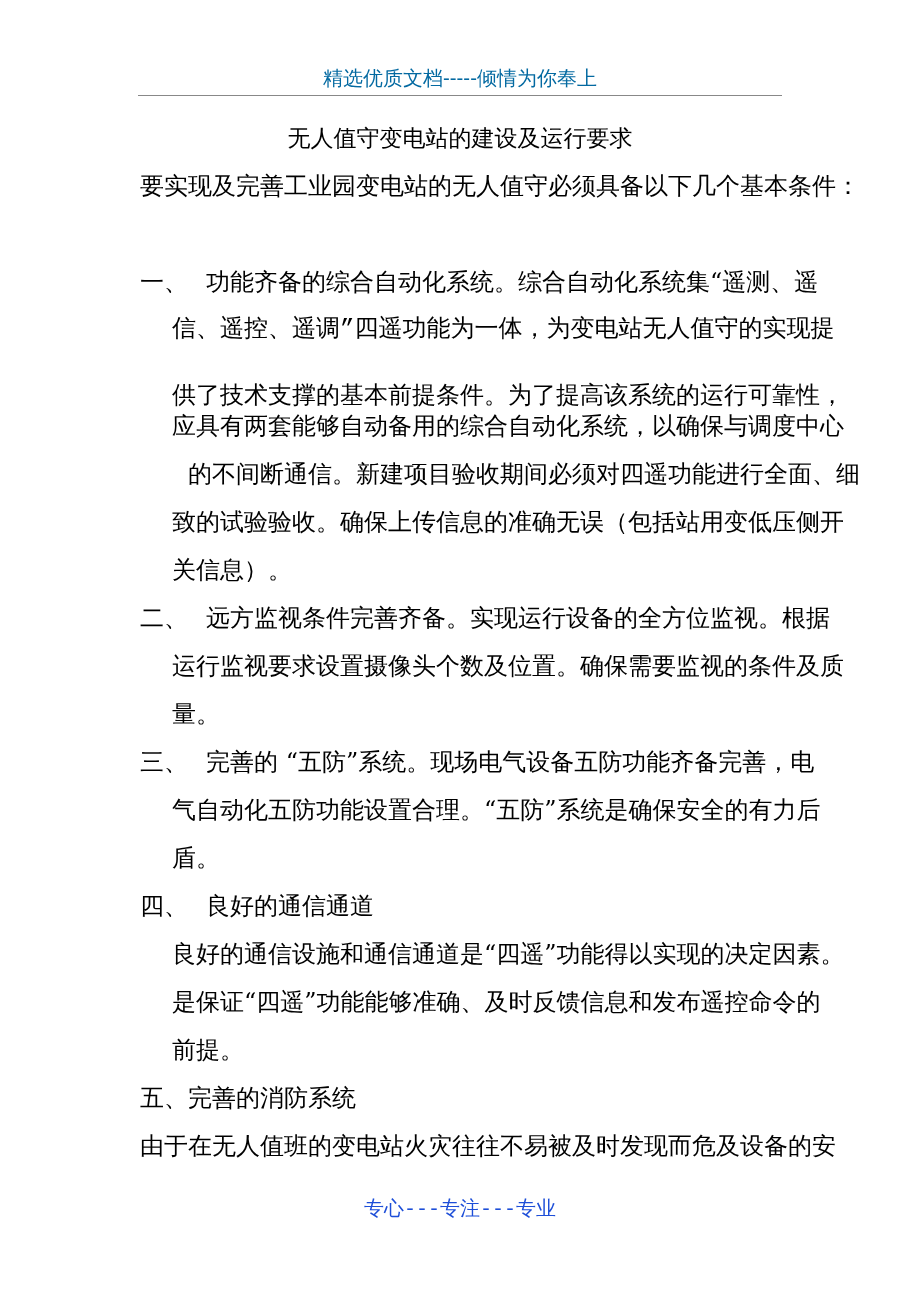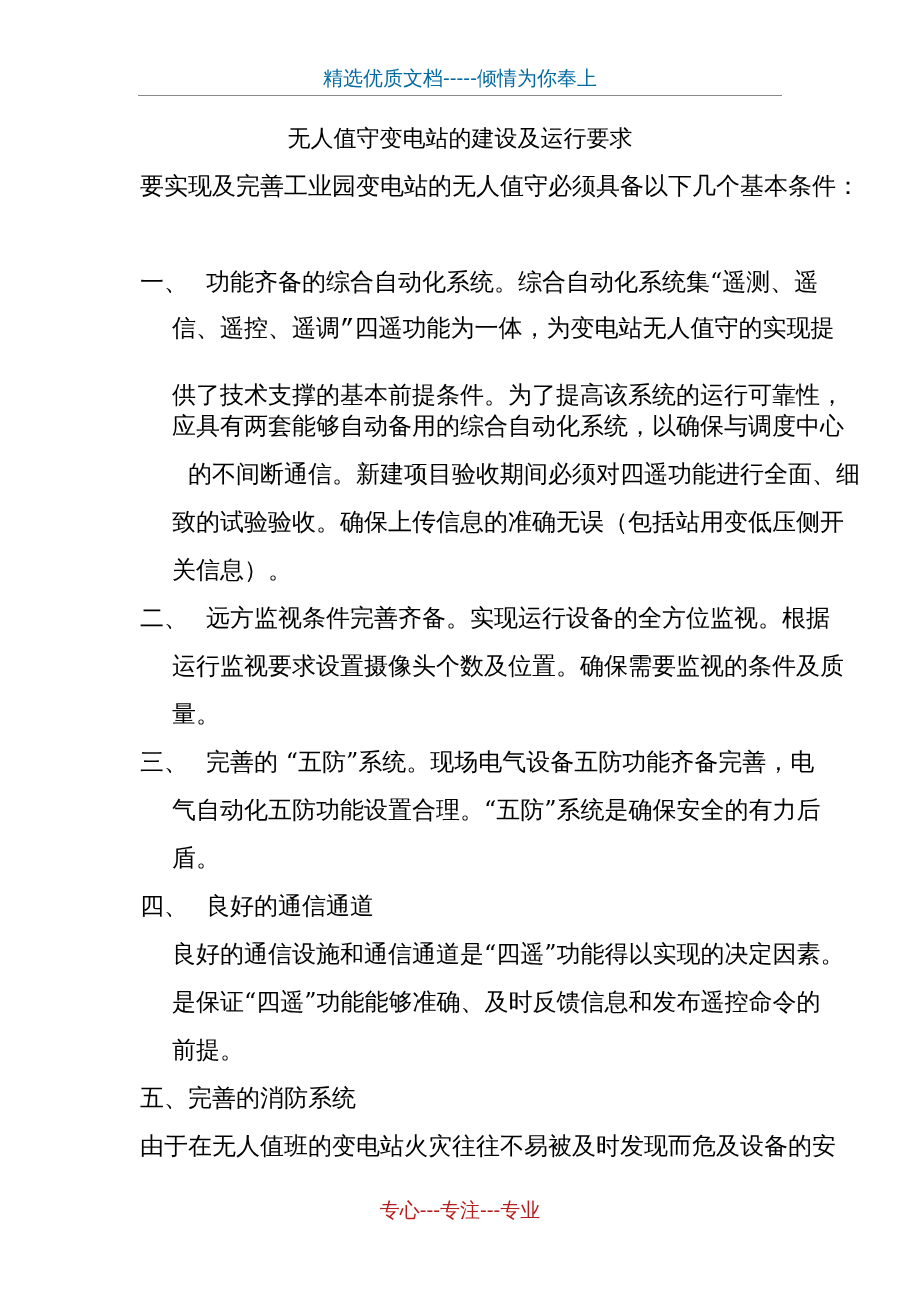--- a/index.html
+++ b/index.html
@@ -6,21 +6,21 @@
   body { width:920px; height:1302px; position:relative; overflow:hidden;
          font-family:"DejaVu Serif","Liberation Serif",serif; color:#000; }
   .header { position:absolute; top:64px; left:138px; width:644px; text-align:center;
             font-size:20px; color:#0369a1; line-height:28px; }
   .header-rule { position:absolute; top:95px; left:138px; width:644px; height:0;
                  border-top:1px solid #888; }
   .title { position:absolute; top:124px; left:138px; width:644px; text-align:center;
            font-size:23px; line-height:28px; }
   .line { position:absolute; font-size:24px; line-height:28px; white-space:nowrap; }
   .footer { position:absolute; top:1196px; left:0; width:920px; text-align:center;
-            font-size:20px; color:#b91c1c; line-height:28px; }
+            font-size:20px; color:#1d4ed8; line-height:28px;font-family:Liberation Mono, monospace; }
   .num { display:inline-block; width:66px; }
 </style>
 </head>
 <body>
 
 <div class="header">精选优质文档-----倾情为你奉上</div>
 <div class="header-rule"></div>
 
 <div class="title">无人值守变电站的建设及运行要求</div>
 <div class="line" style="top:172px;left:140px;">要实现及完善工业园变电站的无人值守必须具备以下几个基本条件：</div>

